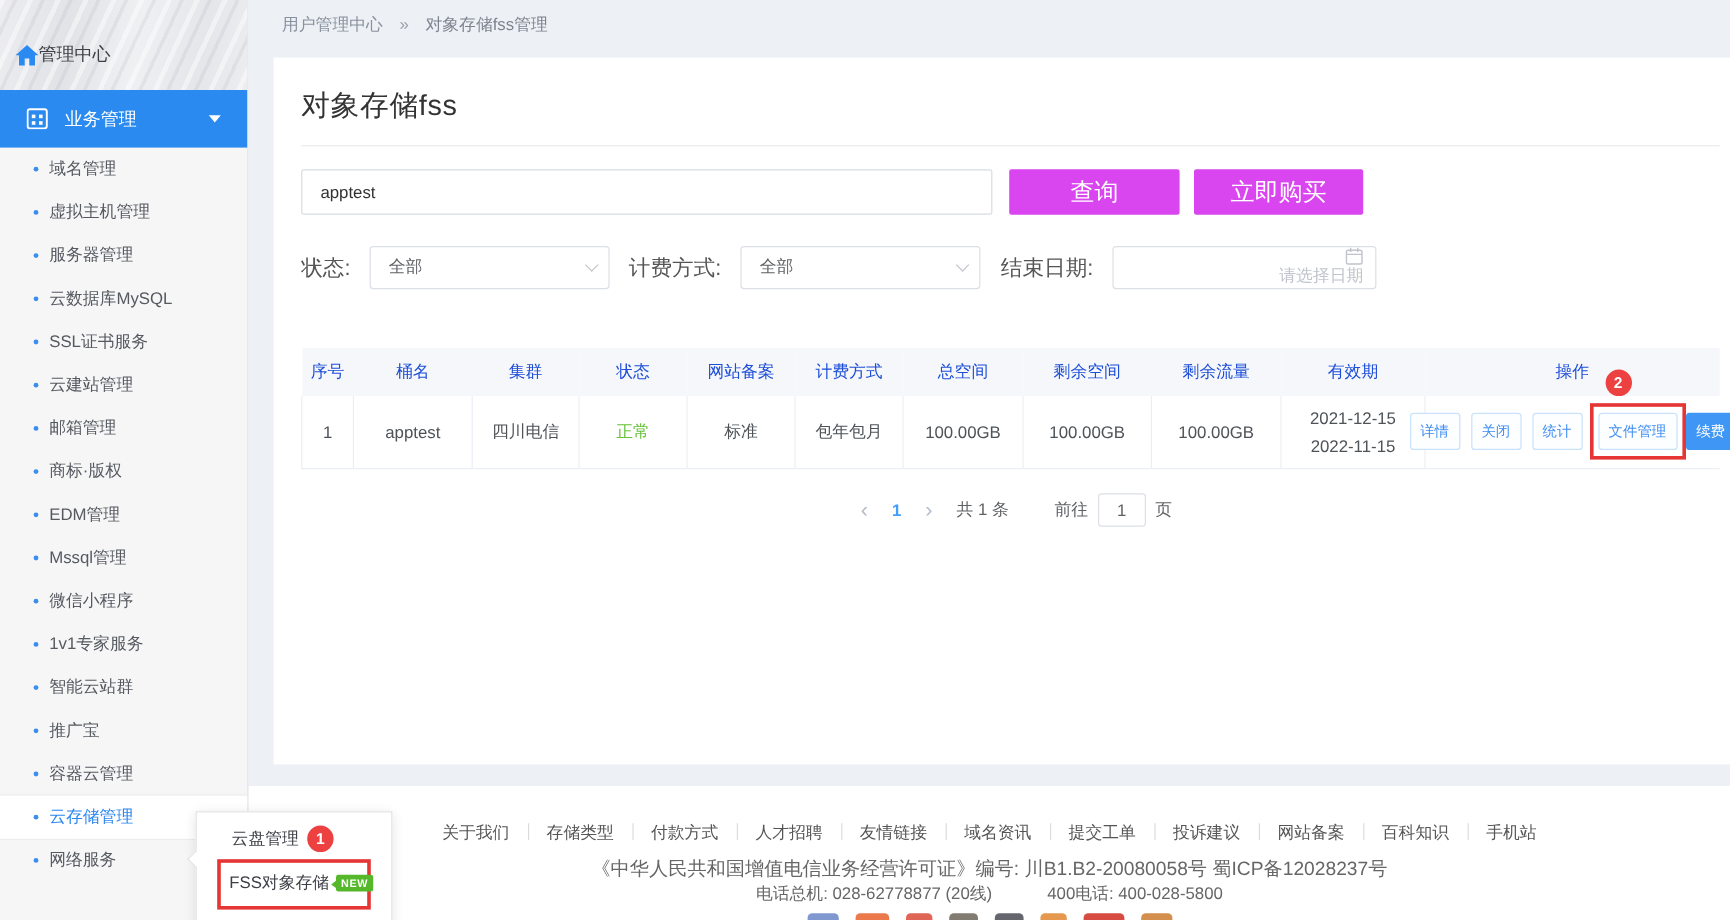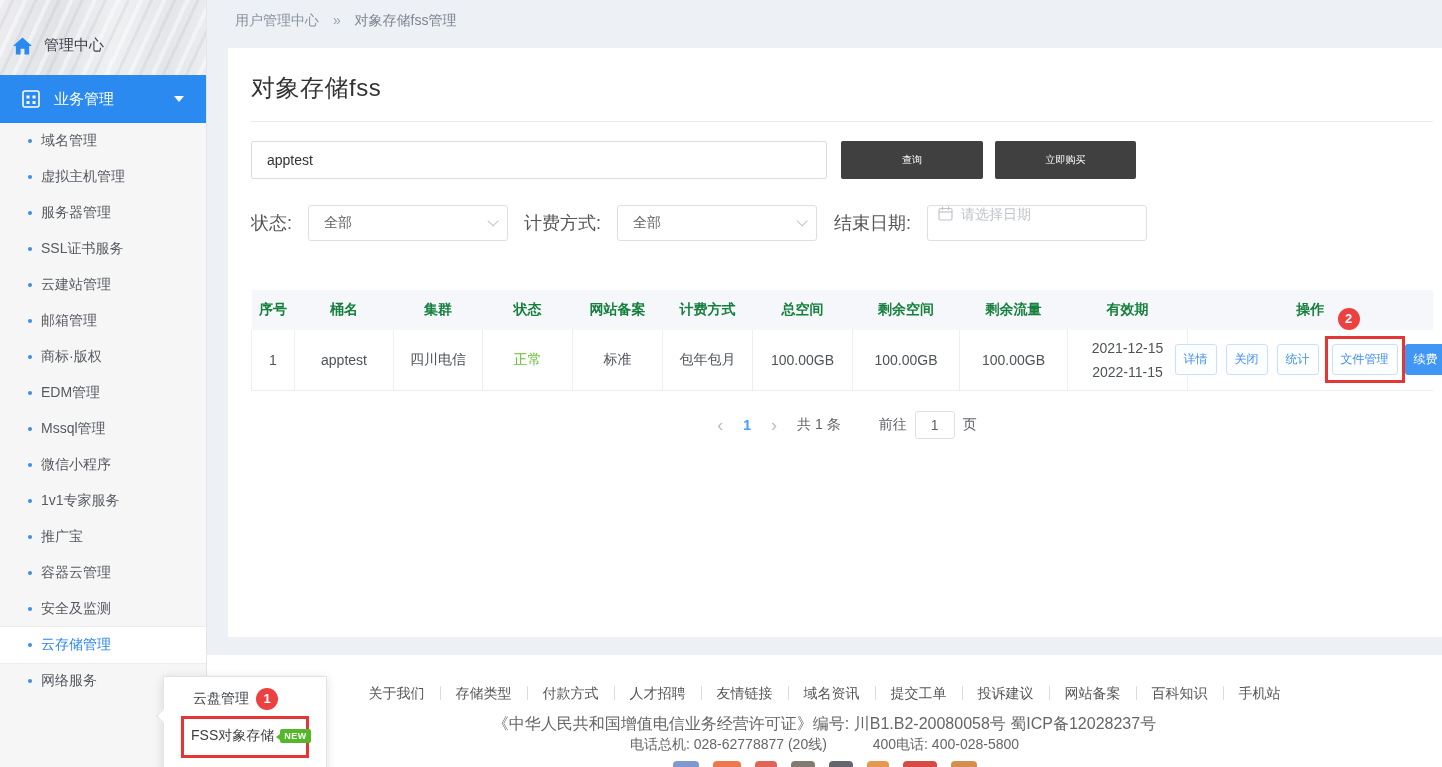--- a/index.html
+++ b/index.html
@@ -13,21 +13,21 @@
   
   .sidebar { position:absolute; left:0; top:0; width:207px; height:767px;
     background:#f6f6f7; border-right:1px solid #e2e5e9; z-index:3; }
   .sidebar-top { height:75px; position:relative;
     background:
       repeating-linear-gradient(115deg, rgba(255,255,255,.45) 0 4px, rgba(0,0,0,0) 4px 10px, rgba(120,126,138,.10) 10px 13px, rgba(0,0,0,0) 13px 21px),
       linear-gradient(100deg, #ededf0 0%, #e1e3e7 28%, #eff0f2 55%, #e4e6ea 80%, #ededf0 100%);
   }
   .home-row { position:absolute; left:13px; top:36px; display:flex; align-items:center; cursor:pointer; }
   .home-row svg { width:19px; height:18px; }
-  .home-label { margin-left:12px; font-size:15px; color:#3c3f45; }
+  .home-label { margin-left:0; font-size:15px; color:#3c3f45; }
   .group-row { height:48px; background:#2a8af0; display:flex; align-items:center; padding:0 22px; cursor:pointer; }
   .group-row svg { width:18px; height:18px; }
   .group-label { color:#fff; font-size:15px; margin-left:14px; }
   .caret-down { margin-left:auto; width:0; height:0; border-left:5px solid transparent;
     border-right:5px solid transparent; border-top:6px solid #fff; }
   .menu { }
   .menu-item { height:36px; display:flex; align-items:center; padding-left:28px; cursor:pointer; color:#565a60; }
   .menu-item .dot { width:4px; height:4px; border-radius:50%; background:#3a8ef0; margin-right:9px; flex:none; }
   .menu-item.active { background:#fff; color:#2a86f0;
     box-shadow:0 -1px 0 #ececee, 0 1px 0 #ececee; }
@@ -40,40 +40,40 @@
 
   .card { position:absolute; left:21px; top:48px; width:1214px; height:589px;
     background:#fff; padding:24px 9px 0 23px; }
   .page-title { font-size:24px; font-weight:normal; color:#333; letter-spacing:.5px; }
   .divider { border-bottom:1px solid #e8eaec; margin-top:17px; }
 
   .search-row { display:flex; margin-top:19px; }
   .search-input { width:576px; height:38px; border:1px solid #d8dce3; border-radius:2px;
     padding:0 15px; font-size:14px; color:#333; outline:none;
     font-family:"Liberation Sans","DejaVu Sans",sans-serif; }
-  .btn-primary { height:38px; background:#404040; color:#fff; border:none; border-radius:2px;
-    font-size:10px; cursor:pointer; font-family:Liberation Serif, serif; }
+  .btn-primary { height:38px; background:#d946ef; color:#fff; border:none; border-radius:2px;
+    font-size:20px; cursor:pointer; font-family:Liberation Serif, serif; }
   .btn-query { width:142px; margin-left:14px; }
   .btn-buy { width:141px; margin-left:12px; }
 
   .filter-row { display:flex; align-items:center; margin-top:26px; }
   .flabel { font-size:18px; color:#555; }
   .select { width:200px; height:36px; border:1px solid #dcdfe6; border-radius:3px; background:#fff;
     display:flex; align-items:center; padding:0 12px 0 15px; margin-left:16px; color:#606266; cursor:pointer; }
   .sel-caret { margin-left:auto; width:8px; height:8px; border-right:1px solid #c0c4cc;
     border-bottom:1px solid #c0c4cc; transform:rotate(45deg) translateY(-3px); }
   .ml16 { margin-left:16px; } .ml17 { margin-left:17px; }
   .date-input { width:220px; height:36px; border:1px solid #dcdfe6; border-radius:3px; background:#fff;
-    display:flex; align-items:flex-start; padding:0 10px; margin-left:16px; cursor:pointer; }
+    display:flex; align-items:flex-end; padding:0 10px; margin-left:16px; cursor:pointer;flex-direction:column; }
   .date-input svg { width:15px; height:15px; flex:none; }
   .date-placeholder { margin-left:8px; color:#c0c4cc; font-size:14px; }
 
   
   table { margin-top:49px; width:1182px; border-collapse:collapse; table-layout:fixed; }
-  thead th { height:40px; background:#f5f7fa; font-weight:bold; font-size:14px; color:#15803d; }
+  thead th { height:40px; background:#f5f7fa; font-weight:normal; font-size:14px; color:#1d4ed8; }
   tbody td { height:60px; border:1px solid #ebeef5; border-top:none; border-right:none; text-align:center;
     font-size:14px; color:#4e5358; background:#fff; }
   tbody td:last-child { border-left:1px solid #ebeef5; }
   .status-normal { color:#67c23a; }
   .validity div { line-height:24px; }
   .ops { overflow:visible; position:relative; }
   .ops-inner { display:flex; align-items:center; justify-content:center; }
   .mini-btn { background:#fdfeff; border:1px solid #c9e2fb; color:#3f8ef5; border-radius:3px;
     font-size:12px; padding:6px 8px; cursor:pointer; white-space:nowrap; font-family:inherit; }
   .ops-list { display:inline-flex; gap:9px; }
@@ -160,20 +160,24 @@
       <div class="menu-item">
         <span class="dot"></span>
         <span class="mi-label">虚拟主机管理</span>
       </div>
 
       <div class="menu-item">
         <span class="dot"></span>
         <span class="mi-label">服务器管理</span>
       </div>
 
+      <div class="menu-item">
+        <span class="dot"></span>
+        <span class="mi-label">云数据库MySQL</span>
+      </div>
 
       <div class="menu-item">
         <span class="dot"></span>
         <span class="mi-label">SSL证书服务</span>
       </div>
 
       <div class="menu-item">
         <span class="dot"></span>
         <span class="mi-label">云建站管理</span>
       </div>
@@ -201,35 +205,35 @@
       <div class="menu-item">
         <span class="dot"></span>
         <span class="mi-label">微信小程序</span>
       </div>
 
       <div class="menu-item">
         <span class="dot"></span>
         <span class="mi-label">1v1专家服务</span>
       </div>
 
+      <div class="menu-item">
+        <span class="dot"></span>
+        <span class="mi-label">智能云站群</span>
+      </div>
 
       <div class="menu-item">
         <span class="dot"></span>
         <span class="mi-label">推广宝</span>
       </div>
 
       <div class="menu-item">
         <span class="dot"></span>
         <span class="mi-label">容器云管理</span>
       </div>
 
-      <div class="menu-item">
-        <span class="dot"></span>
-        <span class="mi-label">安全及监测</span>
-      </div>
 
       <div class="menu-item active">
         <span class="dot"></span>
         <span class="mi-label">云存储管理</span>
       </div>
 
       <div class="menu-item">
         <span class="dot"></span>
         <span class="mi-label">网络服务</span>
       </div>

